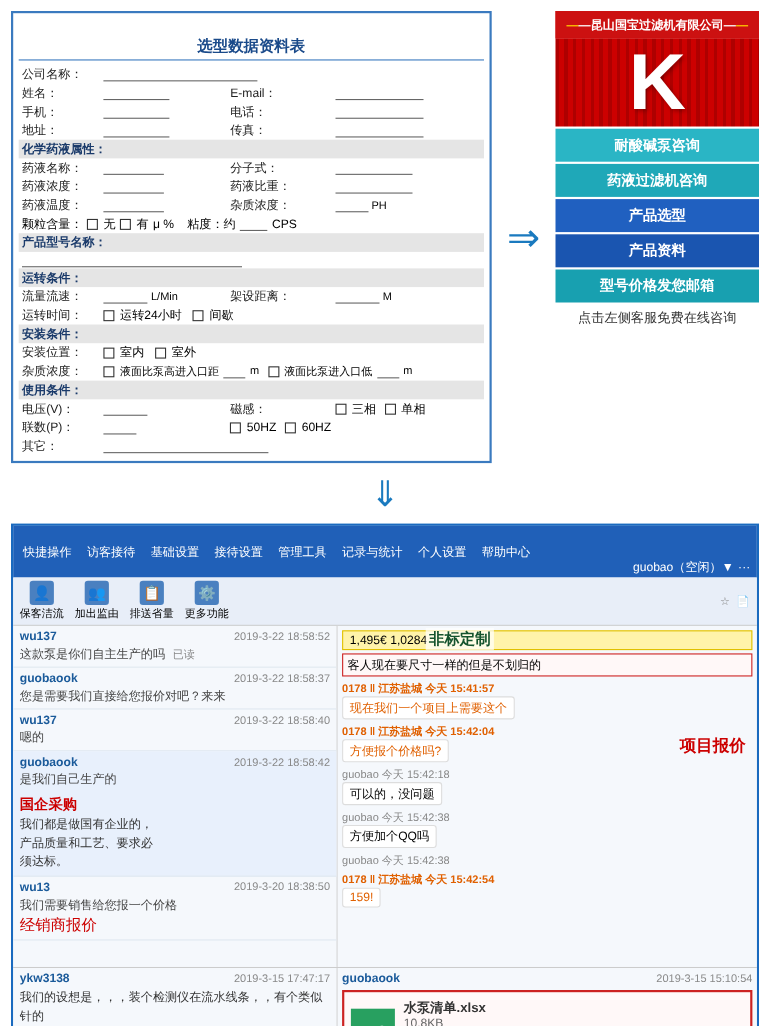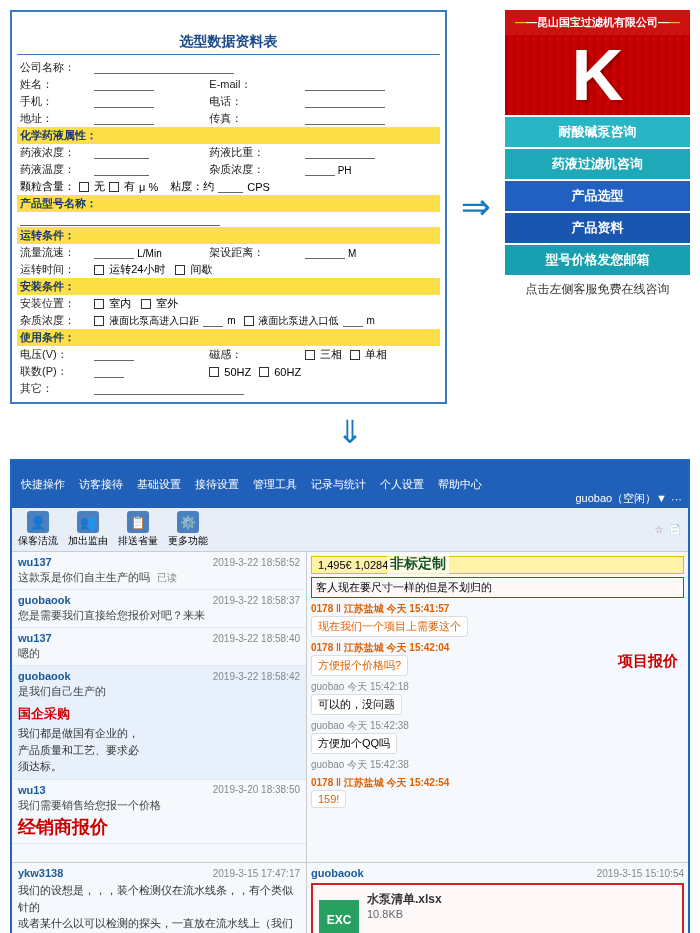--- a/index.html
+++ b/index.html
@@ -46,21 +46,21 @@
     .form-table td {
       padding: 1px 3px;
       vertical-align: middle;
     }
     .form-table .label {
       white-space: nowrap;
       color: #222;
       font-weight: normal;
     }
     .section-header {
-      background: #fde047;
+      background: #e5e5e5;
       font-weight: bold;
       padding: 2px 4px;
       color: #1a3a6a;
       font-size: 11px;
     }
     .input-line {
       border-bottom: 1px solid #666;
       display: inline-block;
       height: 13px;
       vertical-align: bottom;
@@ -354,20 +354,26 @@
         <td><span class="input-line" style="width:80px"></span></td>
       </tr>
       <tr>
         <td class="label">地址：</td>
         <td><span class="input-line" style="width:60px"></span></td>
         <td class="label">传真：</td>
         <td><span class="input-line" style="width:80px"></span></td>
       </tr>
       <tr>
         <td colspan="4" class="section-header">化学药液属性：</td>
+      </tr>
+      <tr>
+        <td class="label">药液名称：</td>
+        <td><span class="input-line" style="width:55px"></span></td>
+        <td class="label">分子式：</td>
+        <td><span class="input-line" style="width:70px"></span></td>
       </tr>
       <tr>
         <td class="label">药液浓度：</td>
         <td><span class="input-line" style="width:55px"></span></td>
         <td class="label">药液比重：</td>
         <td><span class="input-line" style="width:70px"></span></td>
       </tr>
       <tr>
         <td class="label">药液温度：</td>
         <td><span class="input-line" style="width:55px"></span></td>
@@ -594,21 +600,21 @@
       </div>
 
       <div class="msg-item">
         <div class="msg-header">
           <span class="msg-name">wu13</span>
           <span class="msg-time">2019-3-20 18:38:50</span>
         </div>
         <div class="msg-preview">
           <span>我们需要销售给您报一个价格</span>
         </div>
-        <div style="font-size:18px; font-weight:bold; color:#cc0000; margin-top:2px">经销商报价</div>
+        <div style="font-size:14px; font-weight:normal; color:#cc0000; margin-top:2px">经销商报价</div>
       </div>
     </div>
 
     <div class="chat-right" style="position:relative;">
 
       <div style="position:absolute; top:2px; left:80px; font-size:14px; font-weight:bold; color:#14532d; z-index:10; background:rgba(255,255,255,0.7); padding:1px 3px">非标定制</div>
 
       <div style="background:#fff3aa; border:1px solid #e0c000; padding:2px 6px; font-size:11px; margin-bottom:3px; display:inline-block">1,495€    1,0284</div>
 
       <div style="border:1px solid #cc2222; padding:2px 4px; font-size:11px; background:#fff8f8; margin-bottom:4px">客人现在要尺寸一样的但是不划归的</div>

